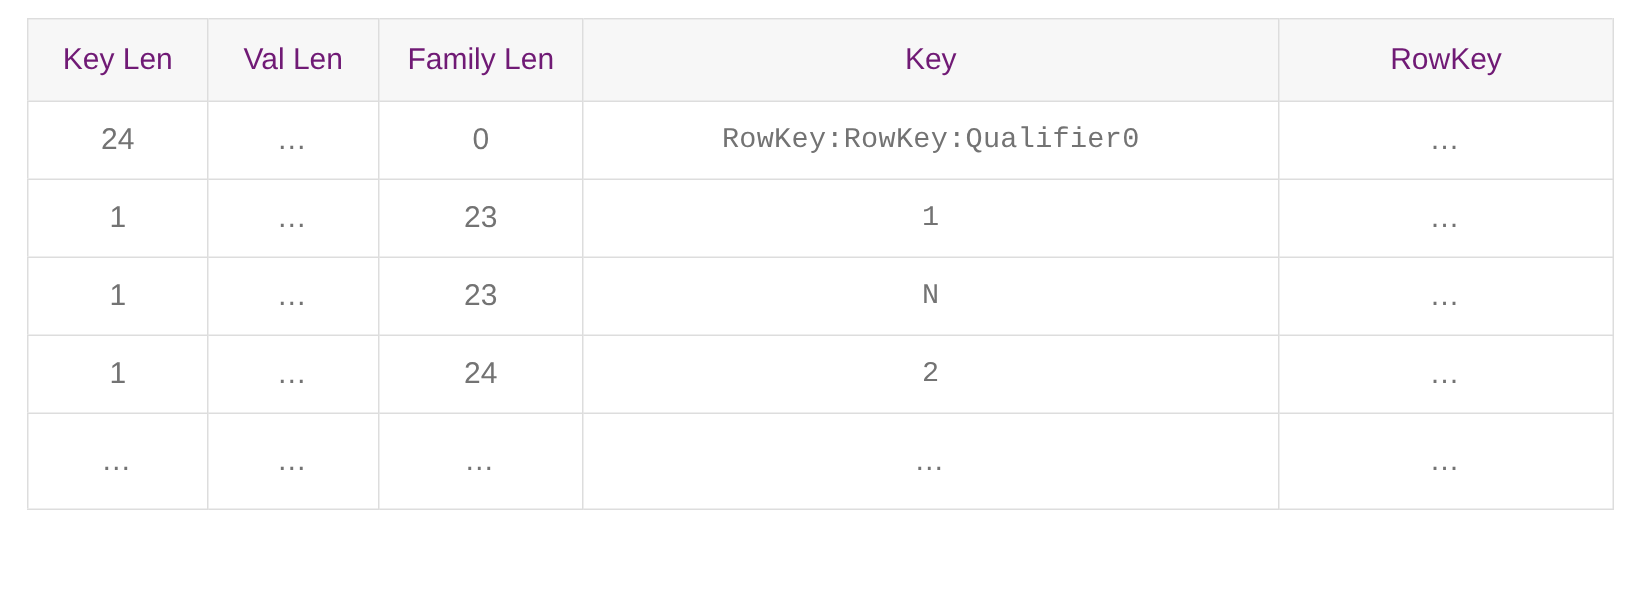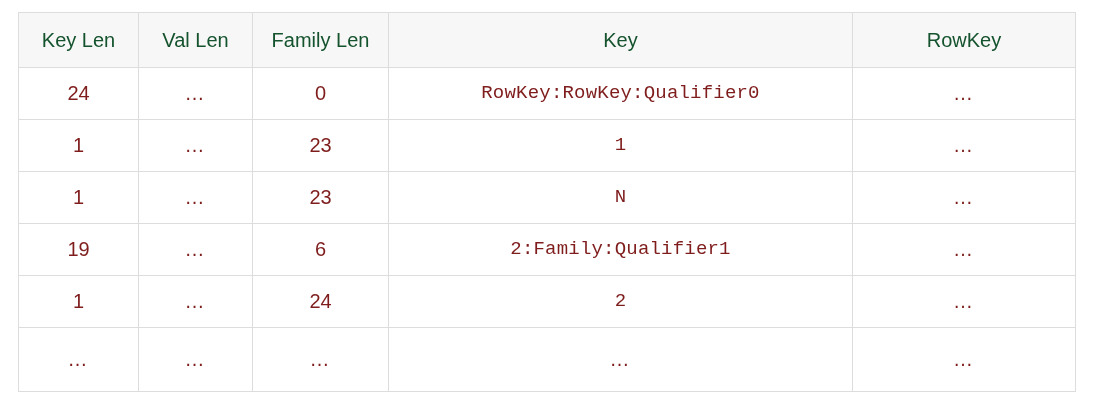--- a/index.html
+++ b/index.html
@@ -35,32 +35,32 @@
   table.kv-table col.c-prefixlen { width: 136px; }
   table.kv-table col.c-key       { width: 464px; }
   table.kv-table col.c-value     { width: 223px; }
 
   table.kv-table th,
   table.kv-table td {
     border-right: 1px solid #dddddd;
     border-bottom: 1px solid #dddddd;
     text-align: center;
     vertical-align: middle;
-    color: #7f1d1d;
+    color: #737373;
     font-weight: 400;
     padding: 0;
   }
 
   table.kv-table thead th {
     background: #f7f7f7;
     height: 54px;
     font-size: 20px;
     line-height: 54px;
     font-family: "Liberation Sans", sans-serif;
-    color: #14532d;
+    color: #701a75;
   }
 
   table.kv-table tbody td {
     background: #ffffff;
     height: 51px;
     font-size: 20px;
     line-height: 51px;
     font-family: "Liberation Sans", sans-serif;
   }
 
@@ -117,27 +117,20 @@
         <td class="ellipsis">…</td>
       </tr>
       <tr>
         <td>1</td>
         <td class="ellipsis">…</td>
         <td>23</td>
         <td class="mono">N</td>
         <td class="ellipsis">…</td>
       </tr>
       <tr>
-        <td>19</td>
-        <td class="ellipsis">…</td>
-        <td>6</td>
-        <td class="mono">2:Family:Qualifier1</td>
-        <td class="ellipsis">…</td>
-      </tr>
-      <tr>
         <td>1</td>
         <td class="ellipsis">…</td>
         <td>24</td>
         <td class="mono">2</td>
         <td class="ellipsis">…</td>
       </tr>
       <tr>
         <td class="ellipsis">…</td>
         <td class="ellipsis">…</td>
         <td class="ellipsis">…</td>

